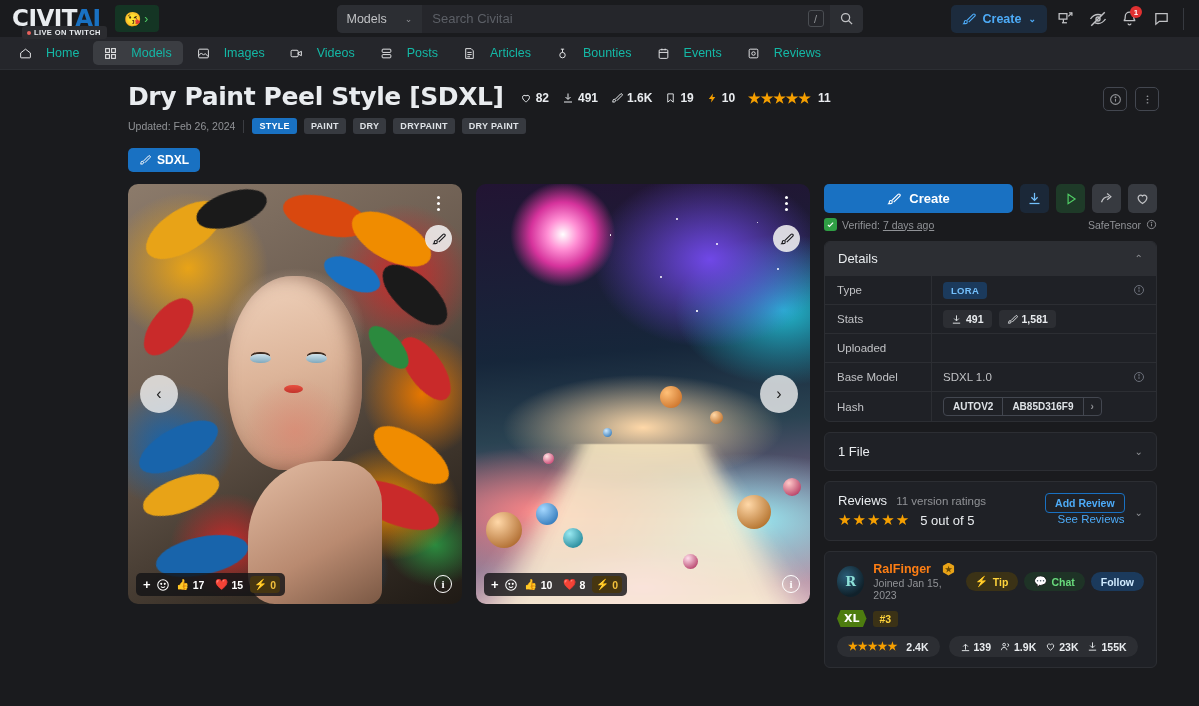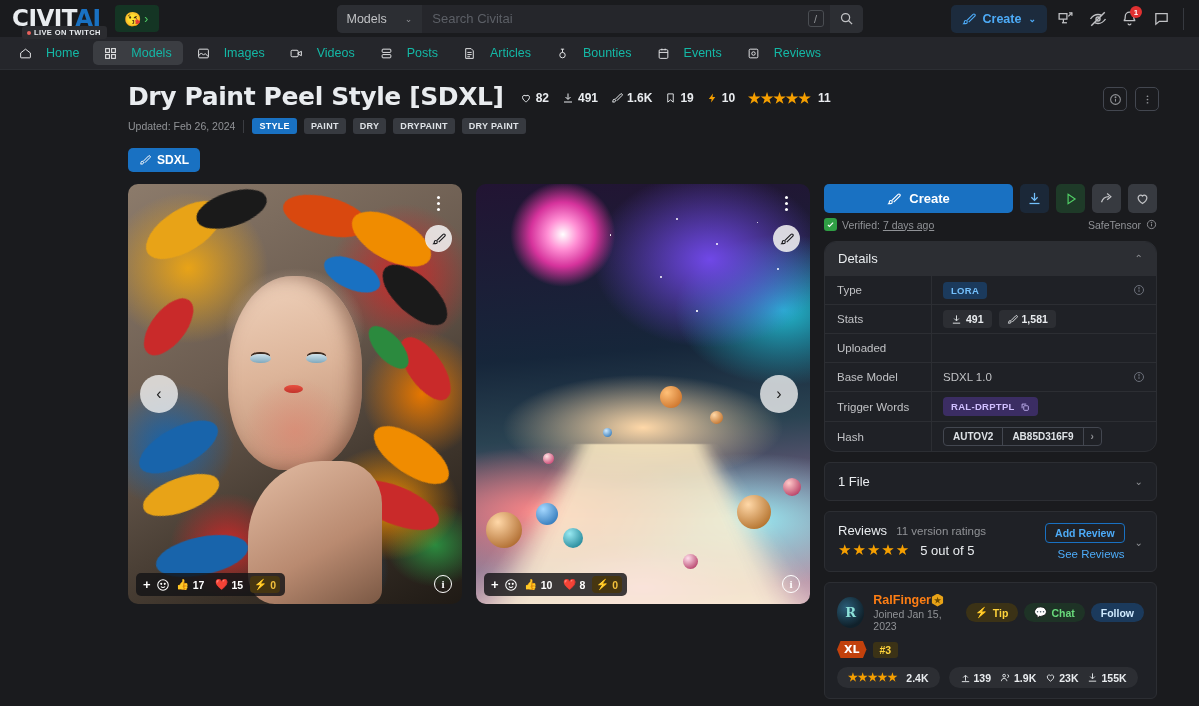--- a/index.html
+++ b/index.html
@@ -300,21 +300,21 @@
   }
   .verify-ico {
     width: 13px; height: 13px; border-radius: 3px; background: #2f9e44;
     display: flex; align-items: center; justify-content: center;
     margin-right: 5px;
   }
   .verify-row a { color: #909296; text-decoration: underline; }
   .safetensor { margin-left: auto; display: flex; align-items: center; gap: 5px; }
 
   .panel {
-    background: #1f2126; border: 1px solid #2c2e33; border-radius: 12px;
+    background: #1f2126; border: 1px solid #2c2e33; border-radius: 6px;
     overflow: hidden;
   }
   .panel-head {
     background: #2c2e33; padding: 9px 13px;
     display: flex; align-items: center;
     font-size: 13px; color: #e9ecef;
   }
   .panel-head .chev { margin-left: auto; color: #909296; font-size: 10px; }
   .d-row { display: flex; border-top: 1px solid #2c2e33; min-height: 29px; align-items: stretch; }
   .d-row:first-child { border-top: none; }
@@ -360,61 +360,61 @@
     background: #1f2126; border: 1px solid #2c2e33; border-radius: 6px;
     padding: 11px 13px; display: flex; align-items: flex-start; gap: 10px;
   }
   .rev-left { flex: 1; }
   .rev-top { display: flex; align-items: baseline; gap: 9px; }
   .rev-title { font-size: 13px; color: #e9ecef; font-weight: 400; }
   .rev-count { font-size: 11.5px; color: #909296; }
   .rev-bottom { display: flex; align-items: center; gap: 10px; margin-top: 3px; }
   .rev-stars { color: #f59f00; font-size: 15px; letter-spacing: 1px; }
   .rev-score { font-size: 13px; color: #e9ecef; }
-  .rev-right { display: flex; flex-direction: column; align-items: flex-end; gap: 5px; }
+  .rev-right { display: flex; flex-direction: column; align-items: flex-end; }
   .btn-add-review {
     border: 1px solid #1971c2; color: #4dabf7; border-radius: 4px;
     padding: 3px 9px; font-size: 10.5px; font-weight: 700;
   }
   .link-see { color: #4dabf7; font-size: 11.5px; }
   .rev-chev { color: #909296; font-size: 10px; padding-top: 14px; }
 
   .creator-card {
     background: #1f2126; border: 1px solid #2c2e33; border-radius: 6px;
     padding: 10px 12px;
   }
   .creator-top { display: flex; align-items: center; gap: 9px; }
   .avatar {
     width: 31px; height: 31px; border-radius: 50%;
     background: radial-gradient(circle at 35% 35%, #2b5f7a, #10212b 70%);
     display: flex; align-items: center; justify-content: center;
     font-size: 13px; font-weight: 800; color: #8ce0d8;
     font-family: "DejaVu Serif", serif;
   }
-  .creator-name-row { display: flex; align-items: center; gap: 0; }
+  .creator-name-row { display: flex; align-items: center; gap: 11px; }
   .creator-name { color: #fd7e14; font-size: 12.5px; font-weight: 700; }
   .badge-hex {
     width: 13px; height: 13px; background: #e8a317; color: #6b4a00;
     clip-path: polygon(50% 0, 93% 25%, 93% 75%, 50% 100%, 7% 75%, 7% 25%);
     display: flex; align-items: center; justify-content: center;
     font-size: 8px; font-weight: 800;
   }
   .creator-joined { font-size: 10.5px; color: #909296; margin-top: 1px; }
   .creator-btns { margin-left: auto; display: flex; gap: 6px; }
   .cbtn {
     border-radius: 12px; padding: 3px 10px; font-size: 10.5px;
     font-weight: 700; display: flex; align-items: center; gap: 4px;
   }
   .cbtn.tip { background: #3b3216; color: #ffd43b; }
   .cbtn.chat { background: #1e3326; color: #69db7c; }
   .cbtn.follow { background: #1b3a5c; color: #d0ebff; }
 
   .xl-row { display: flex; align-items: center; gap: 6px; margin-top: 9px; }
   .xl-badge {
-    background: #c2410c; color: #fff; font-size: 11px; font-weight: 800;
+    background: #4d7c0f; color: #fff; font-size: 11px; font-weight: 800;
     padding: 2px 7px; font-family: "DejaVu Sans", sans-serif;
     clip-path: polygon(12% 0, 88% 0, 100% 50%, 88% 100%, 12% 100%, 0 50%);
   }
   .rank-badge {
     background: #3b3216; color: #ffd43b; font-size: 10.5px; font-weight: 800;
     padding: 2px 7px; border-radius: 3px;
   }
   .creator-stats { display: flex; gap: 9px; margin-top: 9px; }
   .cstat-group {
     background: #2c2e33; border-radius: 13px; padding: 4px 11px;
@@ -886,32 +886,20 @@
             <span class="d-info">
               <svg width="12" height="12" viewBox="0 0 24 24" fill="none" stroke="#6c707a" stroke-width="2">
                   <circle cx="12" cy="12" r="9"></circle>
                   <path d="M12 11v5"></path>
                   <circle cx="12" cy="8" r=".9" fill="#6c707a"></circle>
                 </svg>
             </span>
           </div>
         </div>
         <div class="d-row">
-          <div class="d-label">Trigger Words</div>
-          <div class="d-val">
-            <span class="chip-trigger">
-              <span>RAL-DRPTPL</span>
-              <svg width="10" height="10" viewBox="0 0 24 24" fill="none" stroke="#d0bfff" stroke-width="2">
-                  <rect x="9" y="9" width="11" height="11" rx="2"></rect>
-                  <path d="M5 15V5h10"></path>
-                </svg>
-            </span>
-          </div>
-        </div>
-        <div class="d-row">
           <div class="d-label">Hash</div>
           <div class="d-val">
             <span class="hash-group">
               <div>AUTOV2</div>
               <div>AB85D316F9</div>
               <div>›</div>
             </span>
           </div>
         </div>
       </div>

